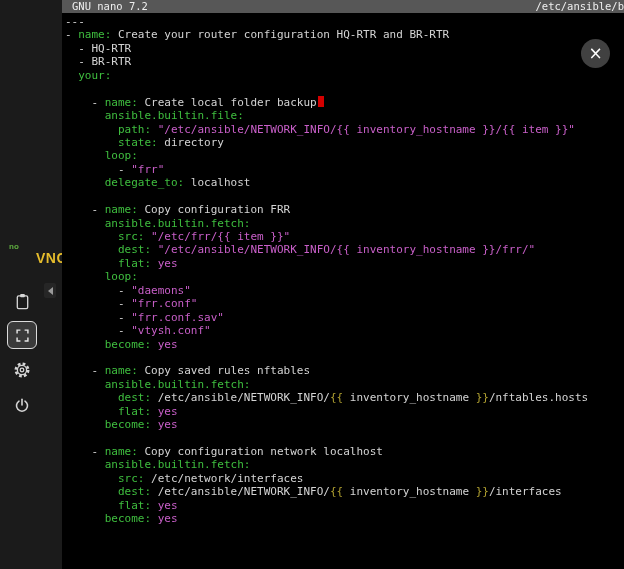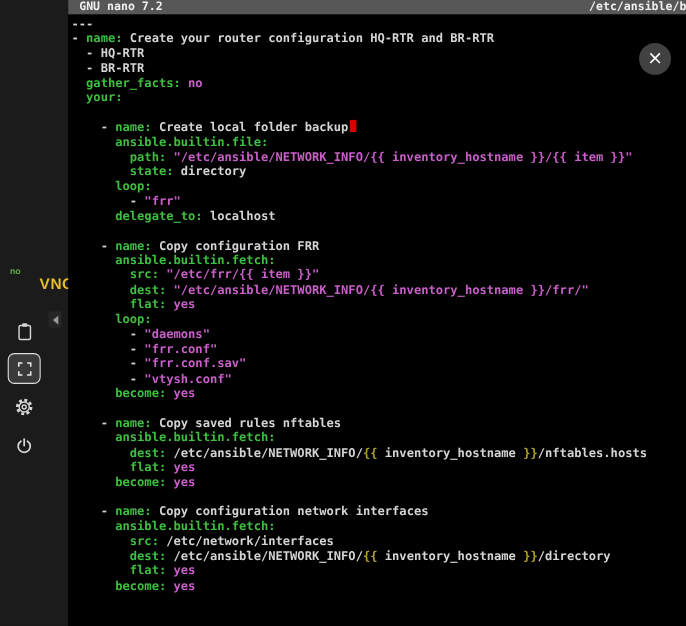--- a/index.html
+++ b/index.html
@@ -13,21 +13,21 @@
   .logo-vnc{display:block;font-family:"Liberation Sans",sans-serif;font-weight:bold;
             font-size:14px;letter-spacing:.5px;color:var(--logo_vnc);margin-left:28px;}
   .sbtn{position:absolute;left:7px;width:30px;height:28px;display:flex;align-items:center;
         justify-content:center;border-radius:6px;background:transparent;border:0;padding:0;cursor:pointer;}
   .sbtn.active{background:#3a3a3a;border:1.5px solid #dcdcdc;}
   .handle{position:absolute;left:44px;top:283px;width:12px;height:15px;background:#262626;
           border-radius:2px;display:flex;align-items:center;justify-content:center;cursor:pointer;}
   .tri{width:0;height:0;border-top:4px solid transparent;border-bottom:4px solid transparent;
        border-right:5px solid #9a9a9a;}
   
-  .terminal{position:absolute;left:62px;top:0;width:562px;height:569px;background:#000;font-weight:bold;}
+  .terminal{position:absolute;left:62px;top:0;width:562px;height:569px;background:#000;}
   .titlebar{position:relative;height:13px;background:var(--titlebar_bg);color:var(--titlebar_fg);
             font-size:10.5px;line-height:13px;white-space:nowrap;overflow:hidden;}
   .tb-app{position:absolute;left:10px;}
   .tb-file{position:absolute;right:0;}
   .buffer{padding:2px 0 0 3px;cursor:text;}
   .line{height:13.45px;white-space:pre;font-size:11px;}
   .tp{color:var(--plain);}
   .tk{color:var(--key);}
   .ts{color:var(--string);}
   .tj{color:var(--jinja);}
@@ -89,21 +89,20 @@
   <div class="terminal">
     <div class="titlebar">
       <span class="tb-app">GNU nano 7.2</span>
       <span class="tb-file">/etc/ansible/b</span>
     </div>
     <div class="buffer">
         <div class="line"><span class="tp">---</span></div>
         <div class="line"><span class="tp">- </span><span class="tk">name:</span><span class="tp"> Create your router configuration HQ-RTR and BR-RTR</span></div>
         <div class="line"><span class="tp">  - HQ-RTR</span></div>
         <div class="line"><span class="tp">  - BR-RTR</span></div>
-        <div class="line"><span class="tp">  </span><span class="tk">gather_facts:</span><span class="ts"> no</span></div>
         <div class="line"><span class="tp">  </span><span class="tk">your:</span></div>
         <div class="line"></div>
         <div class="line"><span class="tp">    - </span><span class="tk">name:</span><span class="tp"> Create local folder backup</span><span class="cursor"></span></div>
         <div class="line"><span class="tp">      </span><span class="tk">ansible.builtin.file:</span></div>
         <div class="line"><span class="tp">        </span><span class="tk">path:</span><span class="tp"> </span><span class="ts">"/etc/ansible/NETWORK_INFO/{{ inventory_hostname }}/{{ item }}"</span></div>
         <div class="line"><span class="tp">        </span><span class="tk">state:</span><span class="tp"> directory</span></div>
         <div class="line"><span class="tp">      </span><span class="tk">loop:</span></div>
         <div class="line"><span class="tp">        - </span><span class="ts">"frr"</span></div>
         <div class="line"><span class="tp">      </span><span class="tk">delegate_to:</span><span class="tp"> localhost</span></div>
         <div class="line"></div>
@@ -118,24 +117,24 @@
         <div class="line"><span class="tp">        - </span><span class="ts">"frr.conf.sav"</span></div>
         <div class="line"><span class="tp">        - </span><span class="ts">"vtysh.conf"</span></div>
         <div class="line"><span class="tp">      </span><span class="tk">become:</span><span class="ts"> yes</span></div>
         <div class="line"></div>
         <div class="line"><span class="tp">    - </span><span class="tk">name:</span><span class="tp"> Copy saved rules nftables</span></div>
         <div class="line"><span class="tp">      </span><span class="tk">ansible.builtin.fetch:</span></div>
         <div class="line"><span class="tp">        </span><span class="tk">dest:</span><span class="tp"> /etc/ansible/NETWORK_INFO/</span><span class="tj">{{</span><span class="tp"> inventory_hostname </span><span class="tj">}}</span><span class="tp">/nftables.hosts</span></div>
         <div class="line"><span class="tp">        </span><span class="tk">flat:</span><span class="ts"> yes</span></div>
         <div class="line"><span class="tp">      </span><span class="tk">become:</span><span class="ts"> yes</span></div>
         <div class="line"></div>
-        <div class="line"><span class="tp">    - </span><span class="tk">name:</span><span class="tp"> Copy configuration network interfaces</span></div>
+        <div class="line"><span class="tp">    - </span><span class="tk">name:</span><span class="tp"> Copy configuration network localhost</span></div>
         <div class="line"><span class="tp">      </span><span class="tk">ansible.builtin.fetch:</span></div>
         <div class="line"><span class="tp">        </span><span class="tk">src:</span><span class="tp"> /etc/network/interfaces</span></div>
-        <div class="line"><span class="tp">        </span><span class="tk">dest:</span><span class="tp"> /etc/ansible/NETWORK_INFO/</span><span class="tj">{{</span><span class="tp"> inventory_hostname </span><span class="tj">}}</span><span class="tp">/directory</span></div>
+        <div class="line"><span class="tp">        </span><span class="tk">dest:</span><span class="tp"> /etc/ansible/NETWORK_INFO/</span><span class="tj">{{</span><span class="tp"> inventory_hostname </span><span class="tj">}}</span><span class="tp">/interfaces</span></div>
         <div class="line"><span class="tp">        </span><span class="tk">flat:</span><span class="ts"> yes</span></div>
         <div class="line"><span class="tp">      </span><span class="tk">become:</span><span class="ts"> yes</span></div>
       </div>
   </div>
 
   <button class="close-btn">
     <span>×</span>
   </button>
 
 </div>

